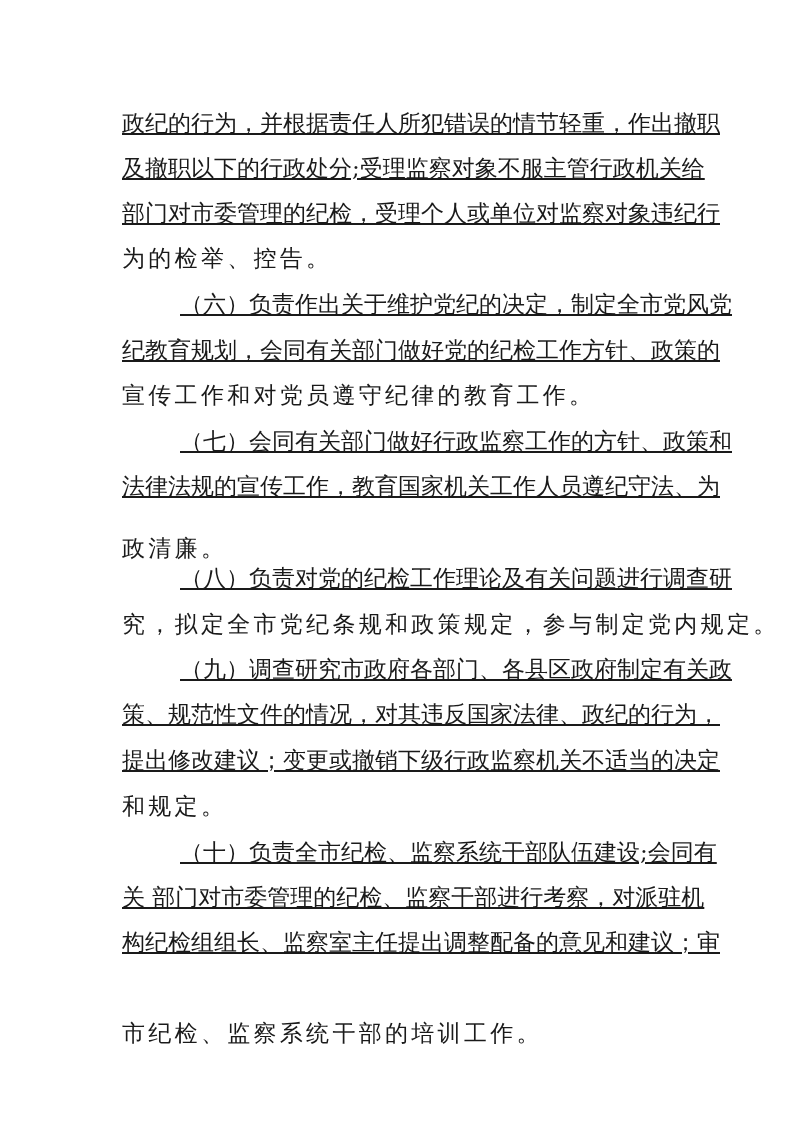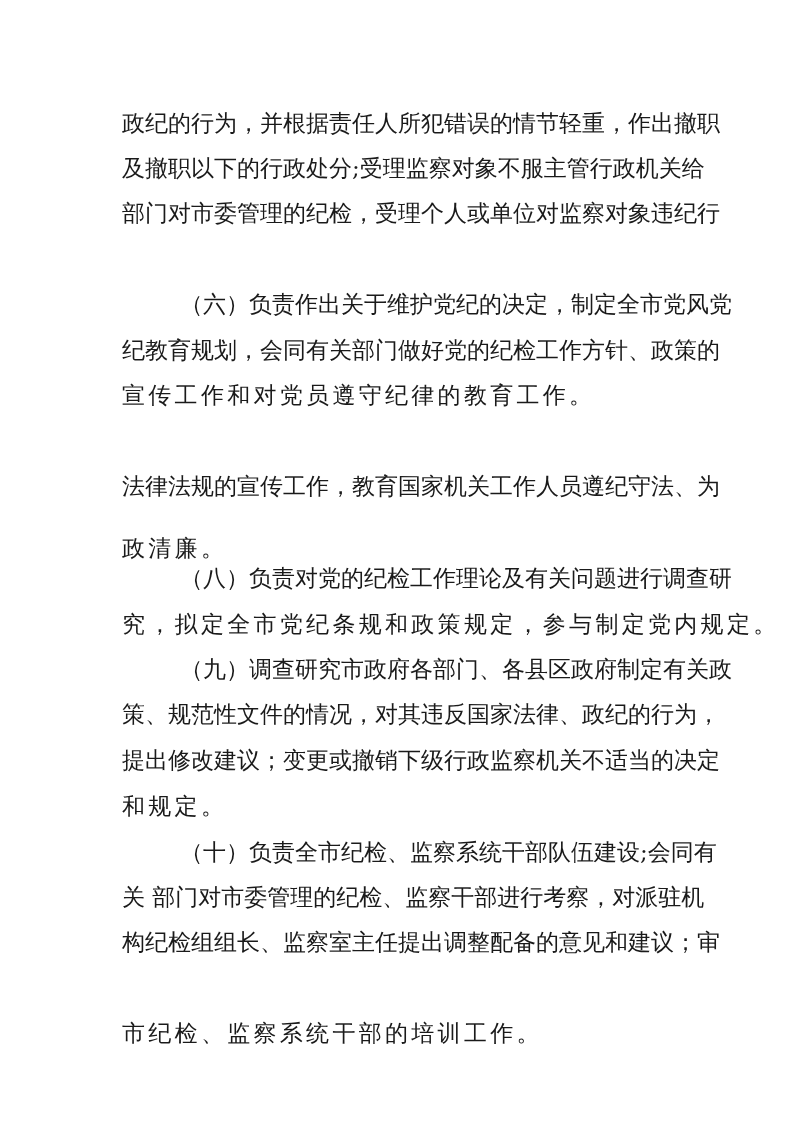--- a/index.html
+++ b/index.html
@@ -10,35 +10,37 @@
     left: 122px;
     width: 560px;
     height: 40px;
     font-family: "DejaVu Serif", "Liberation Serif", serif;
     font-size: 23px;
     line-height: 40px;
     color: #1a1a1a;
     white-space: nowrap;
     letter-spacing: 3.3px;
   }
-  .line.justify { text-align: justify; text-align-last: justify; letter-spacing: 0; }
+  .line.justify { text-align: justify; text-align-last: justify; letter-spacing: 0; text-decoration: underline; }
   .line.indent { left: 180px; width: 510px; }
 </style>
 </head>
 <body>
 
 <div class="page">
   <div class="line justify" style="top:103px">政纪的行为，并根据责任人所犯错误的情节轻重，作出撤职</div>
   <div class="line justify" style="top:148px">及撤职以下的行政处分;受理监察对象不服主管行政机关给</div>
   <div class="line justify" style="top:193px">部门对市委管理的纪检，受理个人或单位对监察对象违纪行</div>
+  <div class="line" style="top:238px">为的检举、控告。</div>
 
   <div class="line justify indent" style="top:284px">（六）负责作出关于维护党纪的决定，制定全市党风党</div>
   <div class="line justify" style="top:330px">纪教育规划，会同有关部门做好党的纪检工作方针、政策的</div>
   <div class="line" style="top:375px">宣传工作和对党员遵守纪律的教育工作。</div>
 
+  <div class="line justify indent" style="top:421px">（七）会同有关部门做好行政监察工作的方针、政策和</div>
   <div class="line justify" style="top:466px">法律法规的宣传工作，教育国家机关工作人员遵纪守法、为</div>
   <div class="line" style="top:528px">政清廉。</div>
 
   <div class="line justify indent" style="top:558px">（八）负责对党的纪检工作理论及有关问题进行调查研</div>
   <div class="line" style="top:604px">究，拟定全市党纪条规和政策规定，参与制定党内规定。</div>
 
   <div class="line justify indent" style="top:649px">（九）调查研究市政府各部门、各县区政府制定有关政</div>
   <div class="line justify" style="top:694px">策、规范性文件的情况，对其违反国家法律、政纪的行为，</div>
   <div class="line justify" style="top:740px">提出修改建议；变更或撤销下级行政监察机关不适当的决定</div>
   <div class="line" style="top:786px">和规定。</div>

